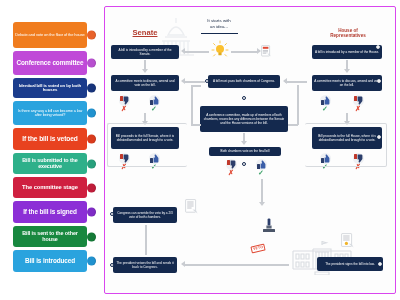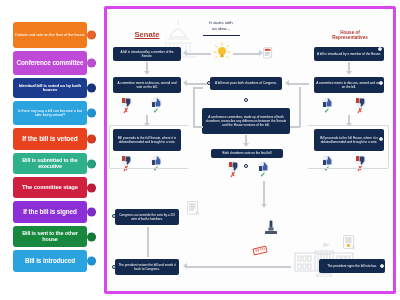--- a/index.html
+++ b/index.html
@@ -49,21 +49,21 @@
     transform:translateY(-50%);
     width:5px; height:4px;
   }
 
   
   #main {
     position: absolute;
     left: 104px; top: 6px;
     width: 292px; height: 288px;
     background: #fdfdfd;
-    border: 3px solid #d946ef;
+    border: 1px solid #d946ef;
     border-radius: 2px;
     overflow: hidden;
   }
 
   .nbox {
     position: absolute;
     background: #14294e;
     color: #ffffff;
     border-radius: 2px;
     font-size: 3.1px;

